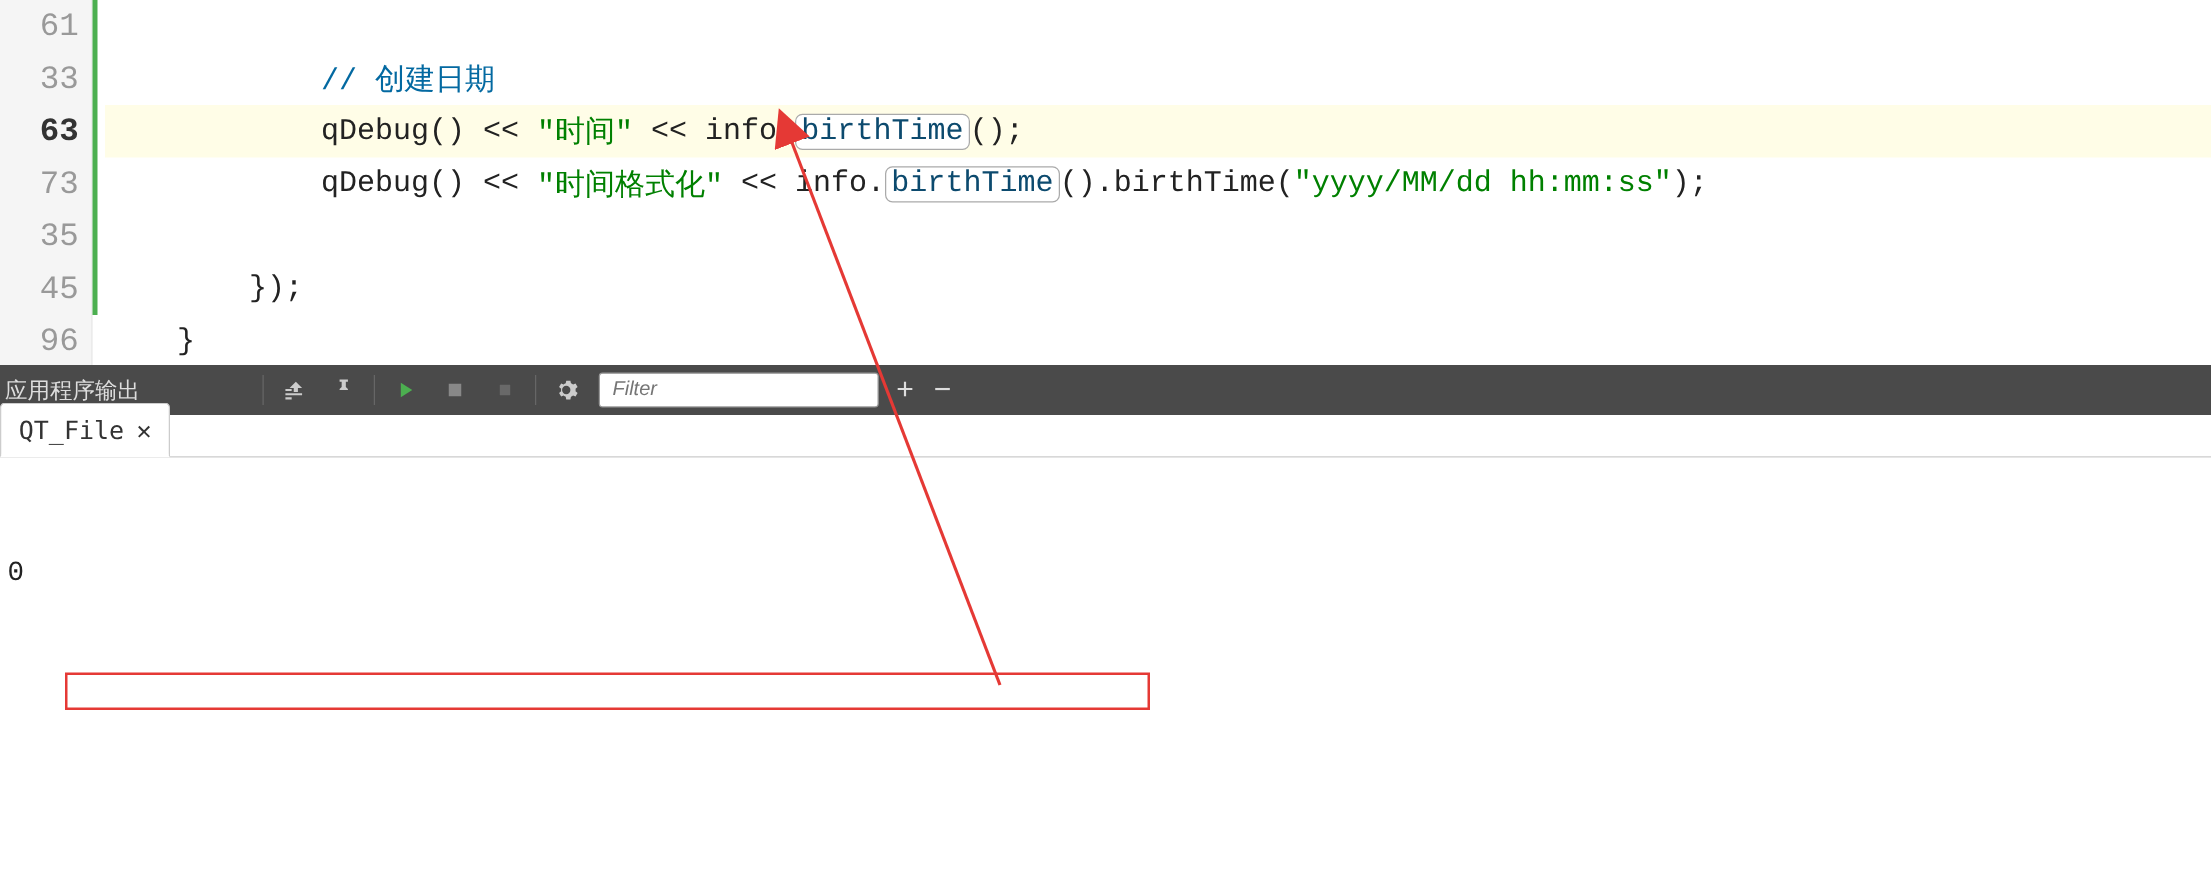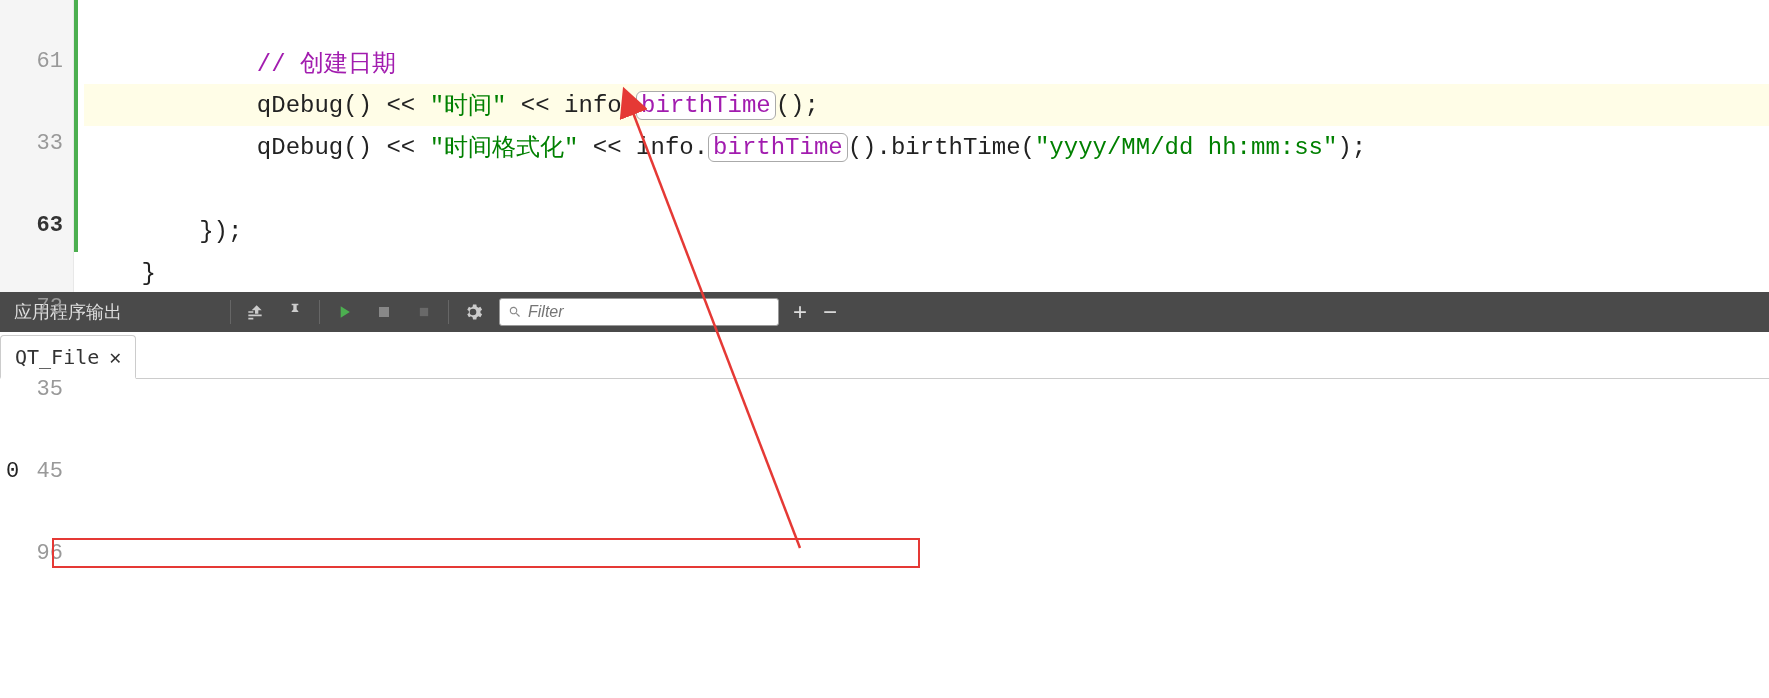--- a/index.html
+++ b/index.html
@@ -1,45 +1,45 @@
 <!DOCTYPE html>
 <html><head>
 <meta charset="utf-8">
 <style>
 * { margin: 0; padding: 0; box-sizing: border-box; }
 html, body { width: 1769px; height: 698px; font-family: Consolas, "Courier New", monospace; overflow: hidden; background: #fff; }
 
 
 .editor { display: flex; height: 292px; background: #fff; }
 .gutter { width: 74px; background: #f5f5f5; border-right: 1px solid #e8e8e8; position: relative; }
-.gutter-row { height: 42px; display: flex; align-items: center; justify-content: flex-end; padding-right: 10px; font-size: 22px; color: #999; position: relative; margin-top: 40px; }
+.gutter-row { height: 42px; display: flex; align-items: center; justify-content: flex-end; padding-right: 10px; font-size: 26px; color: #999; position: relative; }
 .gutter-row.active { color: #333; font-weight: bold; padding-left: 35px; }
 .change-bar { position: absolute; left: 74px; top: 0; width: 4px; height: 252px; background: #4CAF50; z-index: 1; }
 .code { flex: 1; padding-left: 10px; position: relative; }
 .code-line { height: 42px; display: flex; align-items: center; font-size: 24px; white-space: pre; color: #222; }
 .code-line.active { background: #fffde7; }
-.kw-comment { color: #a21caf; }
+.kw-comment { color: #0369a1; }
 .kw-string { color: #008000; }
-.kw-hl { background: #fff; border: 1px solid #aaa; border-radius: 6px; padding: 0 4px; color: #a21caf; }
+.kw-hl { background: #fff; border: 1px solid #aaa; border-radius: 6px; padding: 0 4px; color: #0c4a6e; }
 
 
 .toolbar { height: 40px; background: #4a4a4a; display: flex; align-items: center; color: #eee; font-size: 18px; font-family: "Microsoft YaHei", sans-serif; }
-.toolbar-label { padding: 0 14px; color: #ddd; }
+.toolbar-label { padding: 0 4px; color: #ddd; }
 .toolbar-sep { width: 1px; height: 24px; background: #666; margin: 0 4px; }
 .tb-btn { width: 40px; height: 40px; display: flex; align-items: center; justify-content: center; color: #ccc; }
 .tb-btn svg { width: 20px; height: 20px; }
 .play svg { fill: #4CAF50; }
 .stop svg { fill: #888; }
-.filter-box { height: 28px; width: 280px; background: #fff; border: 1px solid #999; border-radius: 3px; display: flex; align-items: center; padding: 4px 8px; margin: 0 6px; justify-content: center; }
+.filter-box { height: 28px; width: 224px; background: #fff; border: 1px solid #999; border-radius: 3px; display: flex; align-items: center; padding: 4px 8px; margin: 0 6px; justify-content: center; }
 .filter-box svg { width: 14px; height: 14px; fill: #888; margin-right: 6px; }
 .filter-input { border: none; outline: none; font-size: 16px; color: #555; font-style: italic; flex: 1; background: transparent; font-family: inherit; }
 .plus-minus { color: #ddd; font-size: 24px; padding: 0 8px; }
 
 
-.tab-row { height: 47px; background: #fff; border-bottom: 1px solid #ccc; display: flex; align-items: flex-end; }
+.tab-row { height: 34px; background: #fff; border-bottom: 1px solid #ccc; display: flex; align-items: flex-end; }
 .tab { height: 44px; padding: 0 14px; display: flex; align-items: center; font-size: 20px; font-family: Consolas, monospace; color: #333; border: 1px solid #ccc; border-bottom: 2px solid #fff; background: #fff; position: relative; top: 1px; border-radius: 4px 4px 0 0; }
 .tab-close { margin-left: 10px; font-size: 20px; font-weight: bold; }
 
 
 .console { padding: 8px 6px; font-size: 22px; line-height: 34px; font-family: Consolas, "Courier New", monospace; color: #222; white-space: pre; overflow: hidden; }
 .console .ts { color: #666; }
 .console-line { white-space: pre; }
 
 
 .red-box { position: absolute; border: 2px solid #e53935; pointer-events: none; }

